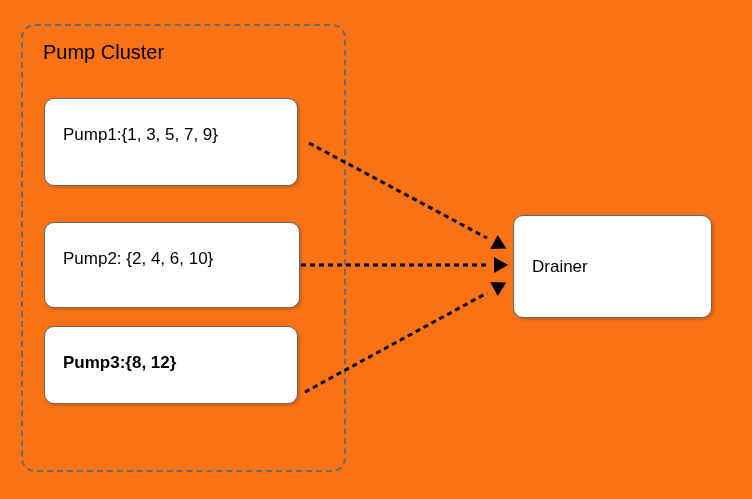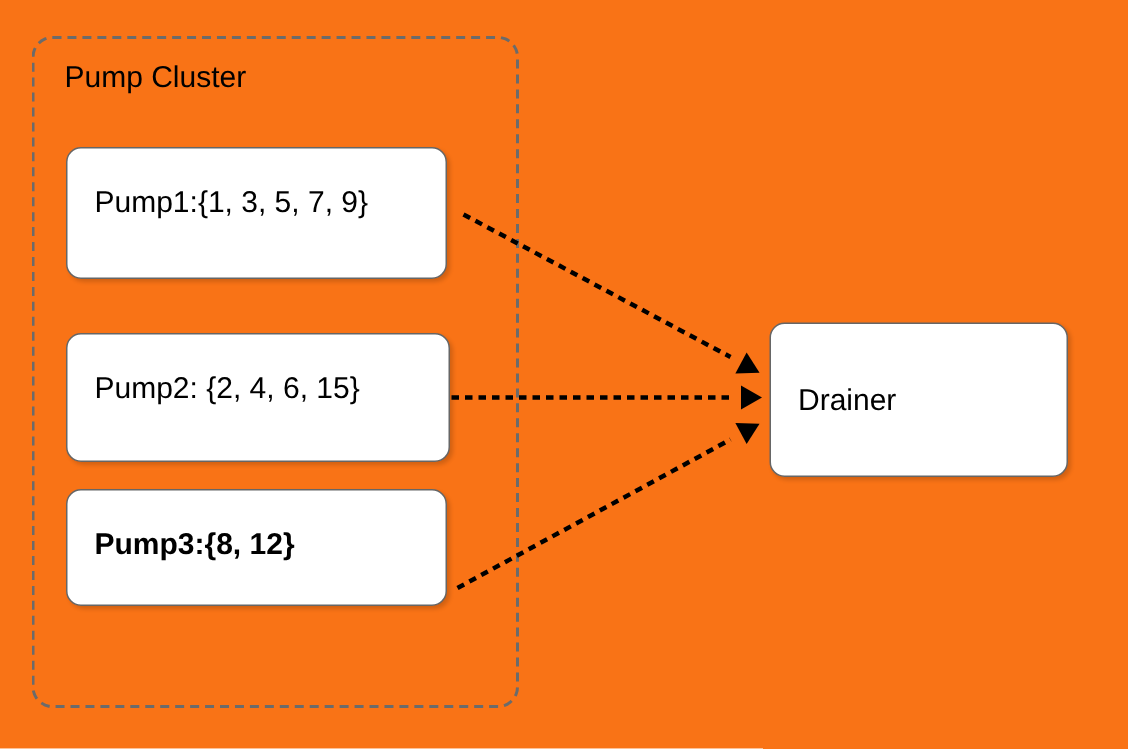--- a/index.html
+++ b/index.html
@@ -44,21 +44,21 @@
     box-sizing: border-box;
     border: 1.6px solid #666666;
     border-radius: 10px;
     background: #ffffff;
     box-shadow: 2px 2px 3px rgba(0,0,0,0.16);
   }
   .node-label {
     position: absolute;
     left: 18px;
     top: 26px;
-    font-size: 20px;
+    font-size: 17px;
     color: #000000;
     line-height: 20px;
     white-space: nowrap;
   }
   .node-label.centered {
     top: 50%;
     transform: translateY(-50%);
   }
 
   #pump1 { left: 44px;  top: 98px;  width: 254px; height: 88px; }
@@ -100,21 +100,21 @@
       <line x1="305" y1="392" x2="487" y2="293" stroke="#000000" stroke-width="3" stroke-dasharray="5 4" stroke-linecap="butt"></line>
       <polygon points="0,-8 14,0 0,8" fill="#000000" transform="translate(494,289) rotate(-28)"></polygon>
     </g>
   </svg>
 
   <div class="node" id="pump1">
     <span class="node-label">Pump1:{1, 3, 5, 7, 9}</span>
   </div>
 
   <div class="node" id="pump2">
-    <span class="node-label">Pump2: {2, 4, 6, 15}</span>
+    <span class="node-label">Pump2: {2, 4, 6, 10}</span>
   </div>
 
   <div class="node" id="pump3">
     <span class="node-label">Pump3:{8, 12}</span>
   </div>
 
   <div class="node" id="drainer">
     <span class="node-label centered">Drainer</span>
   </div>
 

